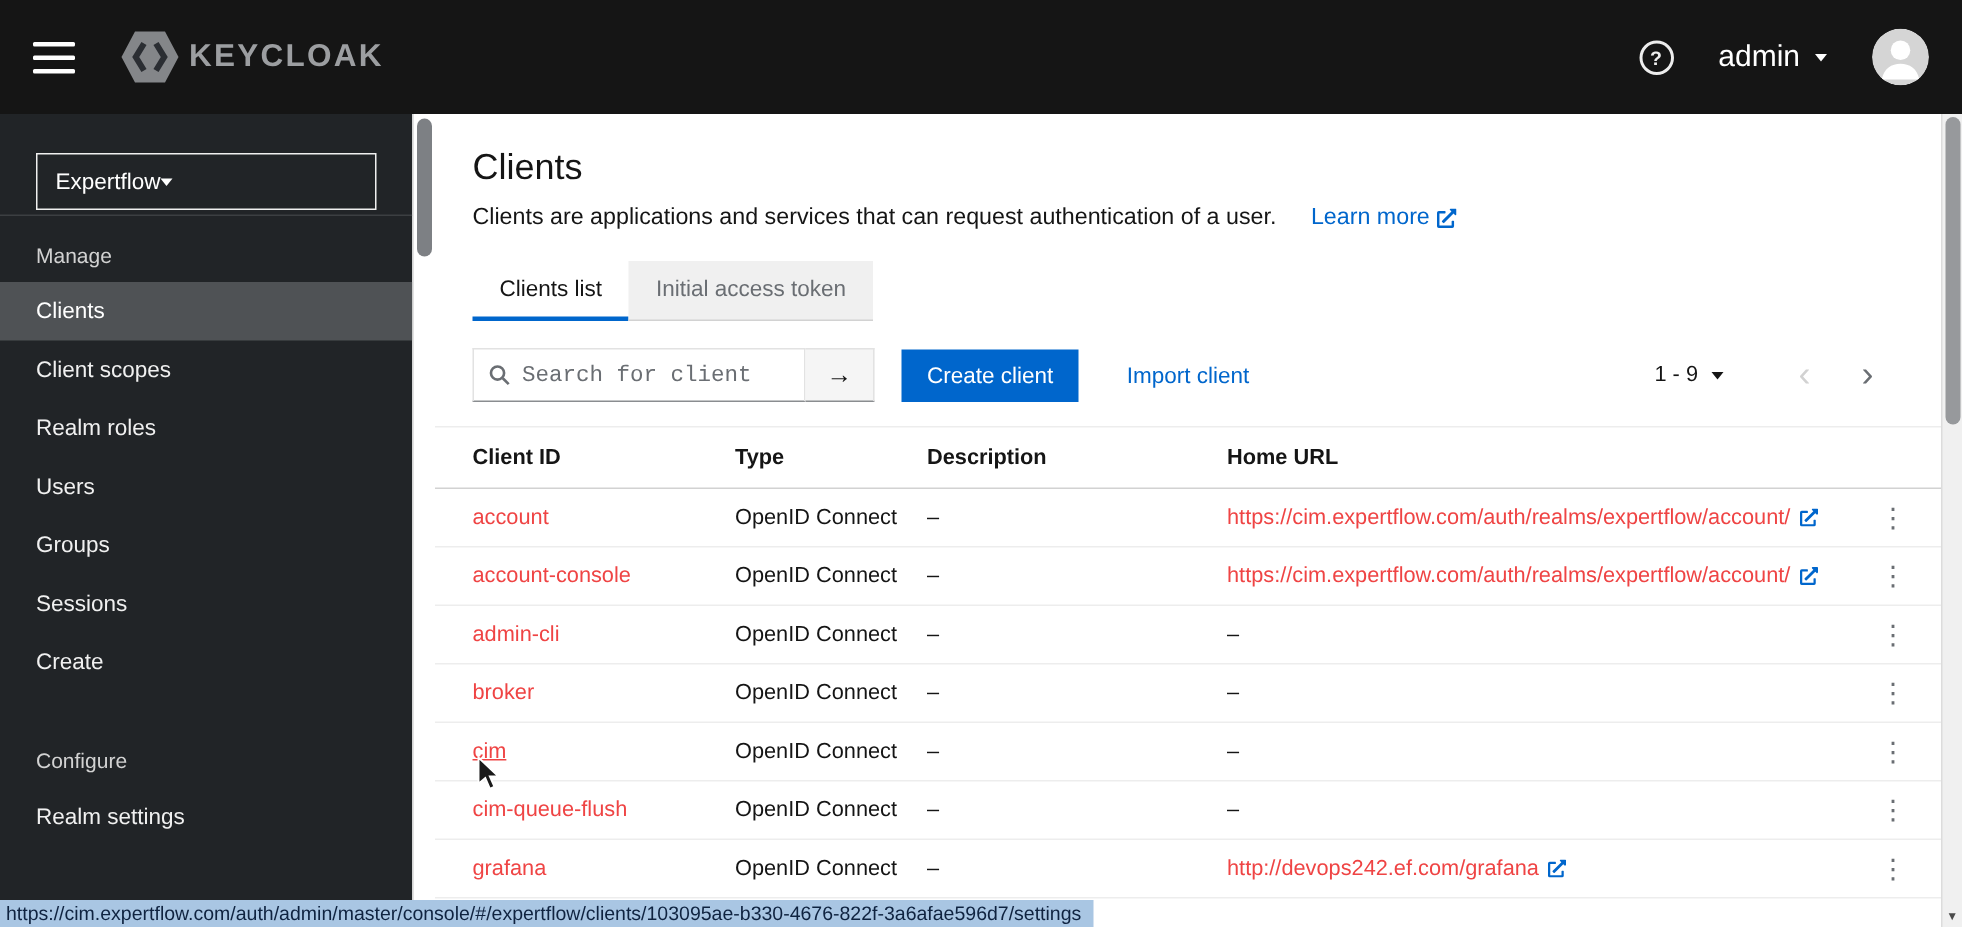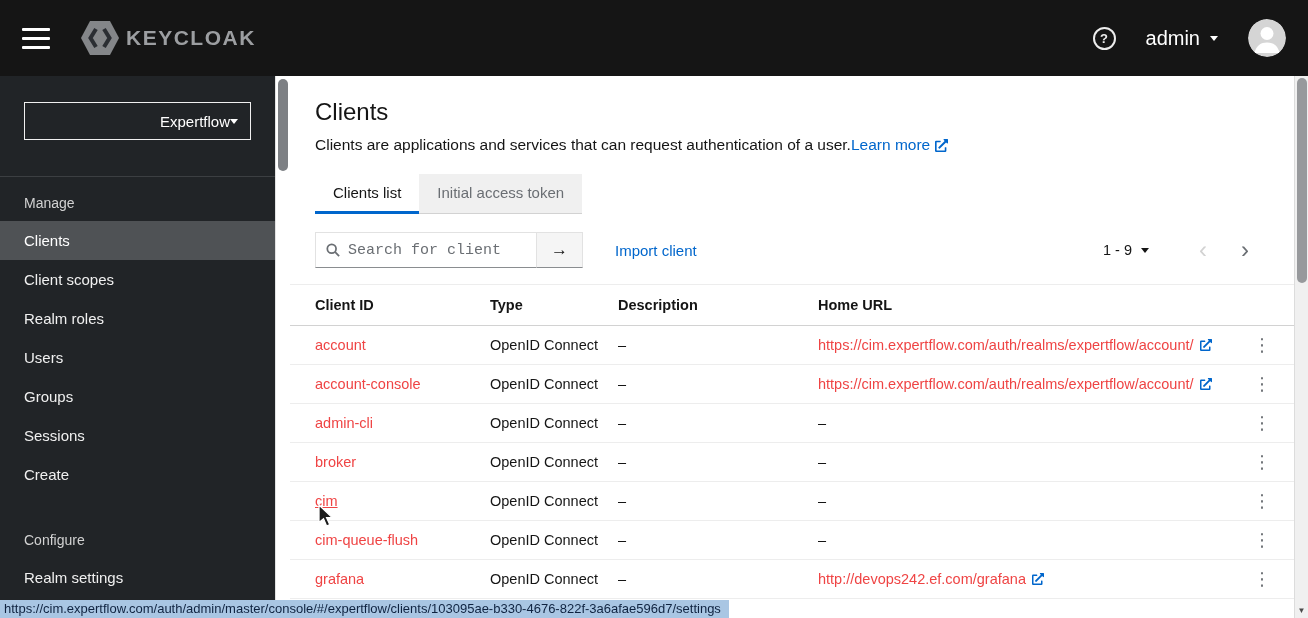--- a/index.html
+++ b/index.html
@@ -16,38 +16,38 @@
   .topbar-right { margin-left:auto; display:flex; align-items:center; gap:30px; }
   .help-icon { width:23px; height:23px; border:2px solid #ededed; border-radius:50%; color:#ededed;
                display:flex; align-items:center; justify-content:center; font-size:13px; font-weight:bold; cursor:pointer; }
   .user-menu { display:flex; align-items:center; gap:10px; color:#fff; font-size:20px; cursor:pointer; }
   .caret-down { width:0; height:0; border-left:4.5px solid transparent; border-right:4.5px solid transparent;
                 border-top:5.5px solid currentColor; display:inline-block; }
   .avatar { width:38px; height:38px; border-radius:50%; overflow:hidden; cursor:pointer; }
 
   
   .sidebar { position:absolute; left:0; top:76px; bottom:0; width:275px; background:#212427; color:#f0f0f0; z-index:5; }
-  .realm-select { margin:26px 24px 36px 24px; height:38px; border:1px solid #f0f0f0;
-                  display:flex; align-items:center; justify-content:flex-end; padding:0 12px;
+  .realm-select { margin:26px 24px 3px 24px; height:38px; border:1px solid #f0f0f0;
+                  display:flex; align-items:center; justify-content:flex-start; padding:0 12px;
                   font-size:15px; color:#fff; cursor:pointer; }
   .sidebar-divider { border-top:1px solid #3c3f42; }
   .nav-section-title { padding:18px 24px 10px 24px; font-size:14px; color:#d2d2d2; }
   .nav-item { padding:11px 24px; font-size:15px; color:#f0f0f0; cursor:pointer; }
   .nav-item.selected { background:#4f5255; color:#fff; }
   .configure-gap { height:20px; }
   .sidebar-scrollbar { position:absolute; left:275px; top:76px; bottom:0; width:15px; background:#ffffff;
                        border-left:1px solid #e2e2e2; z-index:6; }
   .sidebar-scrollbar .thumb { position:absolute; top:3px; left:2px; width:10px; height:92px; background:#7d8084; border-radius:5px; }
 
   
   .content { position:absolute; left:290px; top:76px; right:14px; bottom:0; background:#fff; overflow:hidden; }
   .page-header { padding:22px 25px 0 25px; }
   .page-title { font-size:24px; font-weight:500; color:#151515; }
   .page-sub { margin-top:10px; font-size:15.5px; color:#151515; display:flex; align-items:center; }
-  .learn-more { margin-left:0; color:#0066cc; text-decoration:none; display:inline-flex; align-items:center; gap:5px;justify-content:space-between; }
+  .learn-more { margin-left:23px; color:#0066cc; text-decoration:none; display:inline-flex; align-items:center; gap:5px;justify-content:space-between; }
   .ext-icon { flex:none; }
 
   .tabs { display:flex; margin-top:20px; padding-left:25px; }
   .tab { padding:10px 18px; font-size:15px; cursor:pointer; }
   .tab.active { color:#151515; border-bottom:3px solid #0066cc; background:#fff; }
   .tab.inactive { color:#6a6e73; background:#f0f0f0; border-bottom:1px solid #d2d2d2; }
 
   .toolbar { display:flex; align-items:center; margin-top:18px; padding:0 25px 16px 25px; border-bottom:1px solid #ededed; }
   .search-group { display:flex; }
   .search-box { width:222px; height:36px; background:#fff; border:1px solid #e2e2e2; border-bottom-color:#8a8d90;
@@ -185,20 +185,21 @@
           <svg width="14" height="14" viewBox="0 0 16 16">
             <circle cx="6.5" cy="6.5" r="5" fill="none" stroke="#6a6e73" stroke-width="2"></circle>
             <line x1="10.5" y1="10.5" x2="15" y2="15" stroke="#6a6e73" stroke-width="2"></line>
           </svg>
           <input class="search-input" type="text" placeholder="Search for client" style="">
         </div>
         <button class="search-go">
           <span>→</span>
         </button>
       </div>
+      <button class="btn-primary">Create client</button>
       <a class="link-import" href="#">Import client</a>
       <div class="pagination">
         <button class="pag-label">
           <span>1 - 9</span>
           <span class="caret-down"></span>
         </button>
         <button class="pag-prev">
           <span>‹</span>
         </button>
         <button class="pag-next">

